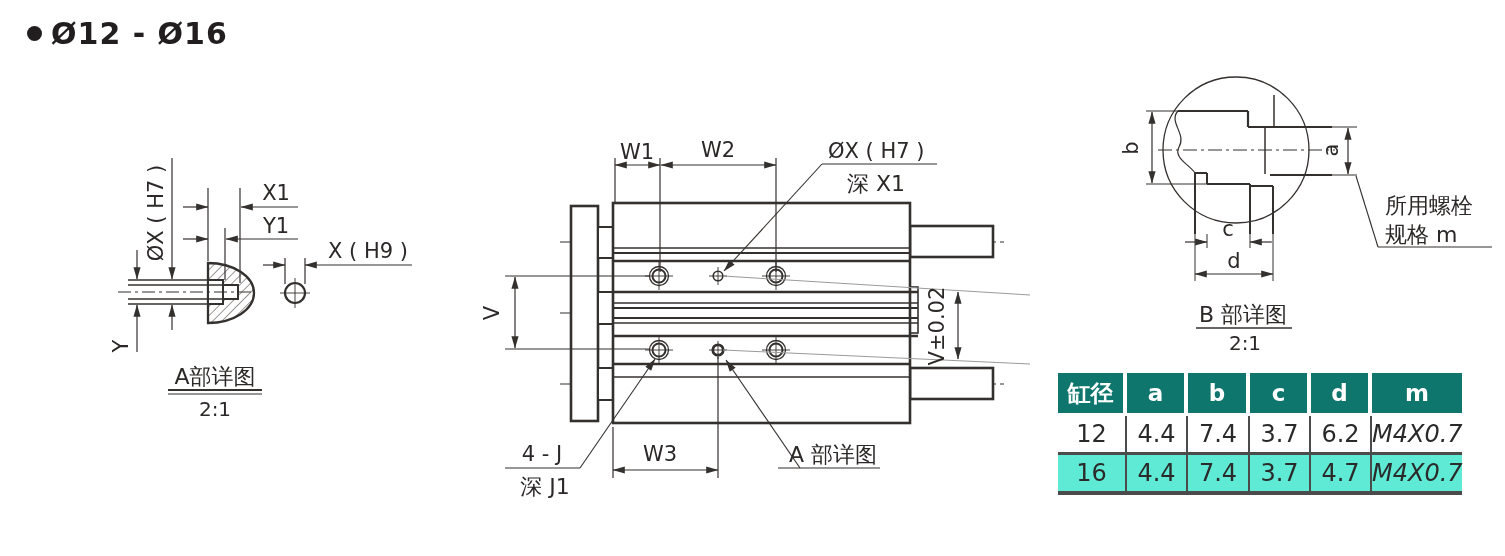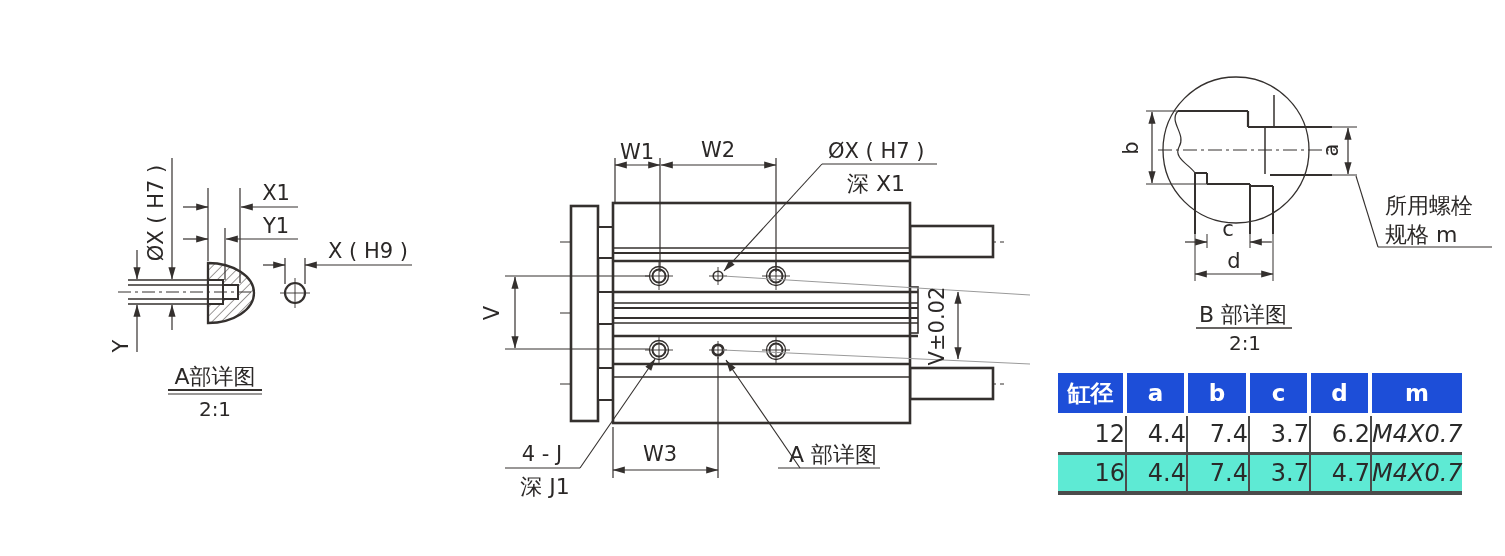--- a/index.html
+++ b/index.html
@@ -7,37 +7,41 @@
           font-family:"DejaVu Sans","Liberation Sans",sans-serif;color:#2b2827;}
   .title{position:absolute;left:27px;top:16px;display:flex;align-items:center;gap:9px;}
   .title .bullet{width:15px;height:15px;border-radius:50%;background:#221e1f;}
   .title h1{margin:0;font-size:30px;font-weight:bold;color:#221e1f;letter-spacing:1px;}
   svg.draw{position:absolute;left:0;top:0;}
   svg.draw text{font-family:"DejaVu Sans","Liberation Sans",sans-serif;fill:#2b2827;}
   .dimtxt{font-size:21px;}
   .cjk{font-size:22px;}
   .spec-table{position:absolute;left:1058px;top:373px;width:404px;}
   .trow{display:grid;grid-template-columns:69px 61px 62px 61px 61px 90px;}
-  .thead .cell{background:#1d4ed8;color:#ffffff;font-weight:bold;font-size:23px;
+  .thead .cell{background:#0f766e;color:#ffffff;font-weight:bold;font-size:23px;
                height:40px;line-height:40px;text-align:center;border-right:4px solid #ffffff;}
   .thead .cell:last-child{border-right:none;}
   .thead{margin-bottom:3px;}
-  .tdata .cell{font-size:24px;color:#2a2a2a;height:36px;line-height:36px;text-align:right;
+  .tdata .cell{font-size:24px;color:#2a2a2a;height:36px;line-height:36px;text-align:center;
                border-right:2px solid #4b4b4b;}
   .tdata .cell:last-child{border-right:none;font-style:italic;}
   .row-white .cell{background:#ffffff;}
   .row-alt .cell{background:#5eead4;}
   .hrule{height:3px;background:#4b4b4b;}
   .hrule-bottom{height:4px;background:#4b4b4b;}
 </style>
 </head>
 <body>
 
 <div class="canvas">
 
+  <div class="title">
+    <span class="bullet"></span>
+    <h1>Ø12 - Ø16</h1>
+  </div>
 
   <svg class="draw" width="1505" height="556" viewBox="0 0 1505 556">
     <defs>
       <marker id="arr" viewBox="0 0 12 8" refX="11.4" refY="4" markerWidth="13" markerHeight="9" orient="auto-start-reverse" markerUnits="userSpaceOnUse">
         <path d="M0.5,0.7 L11.8,4 L0.5,7.3 Z" fill="#34302e"></path>
       </marker>
       <pattern id="hatch" width="6.5" height="6.5" patternUnits="userSpaceOnUse" patternTransform="rotate(45)">
         <line x1="0" y1="0" x2="0" y2="6.5" stroke="#4a4543" stroke-width="1.1"></line>
       </pattern>
     </defs>

